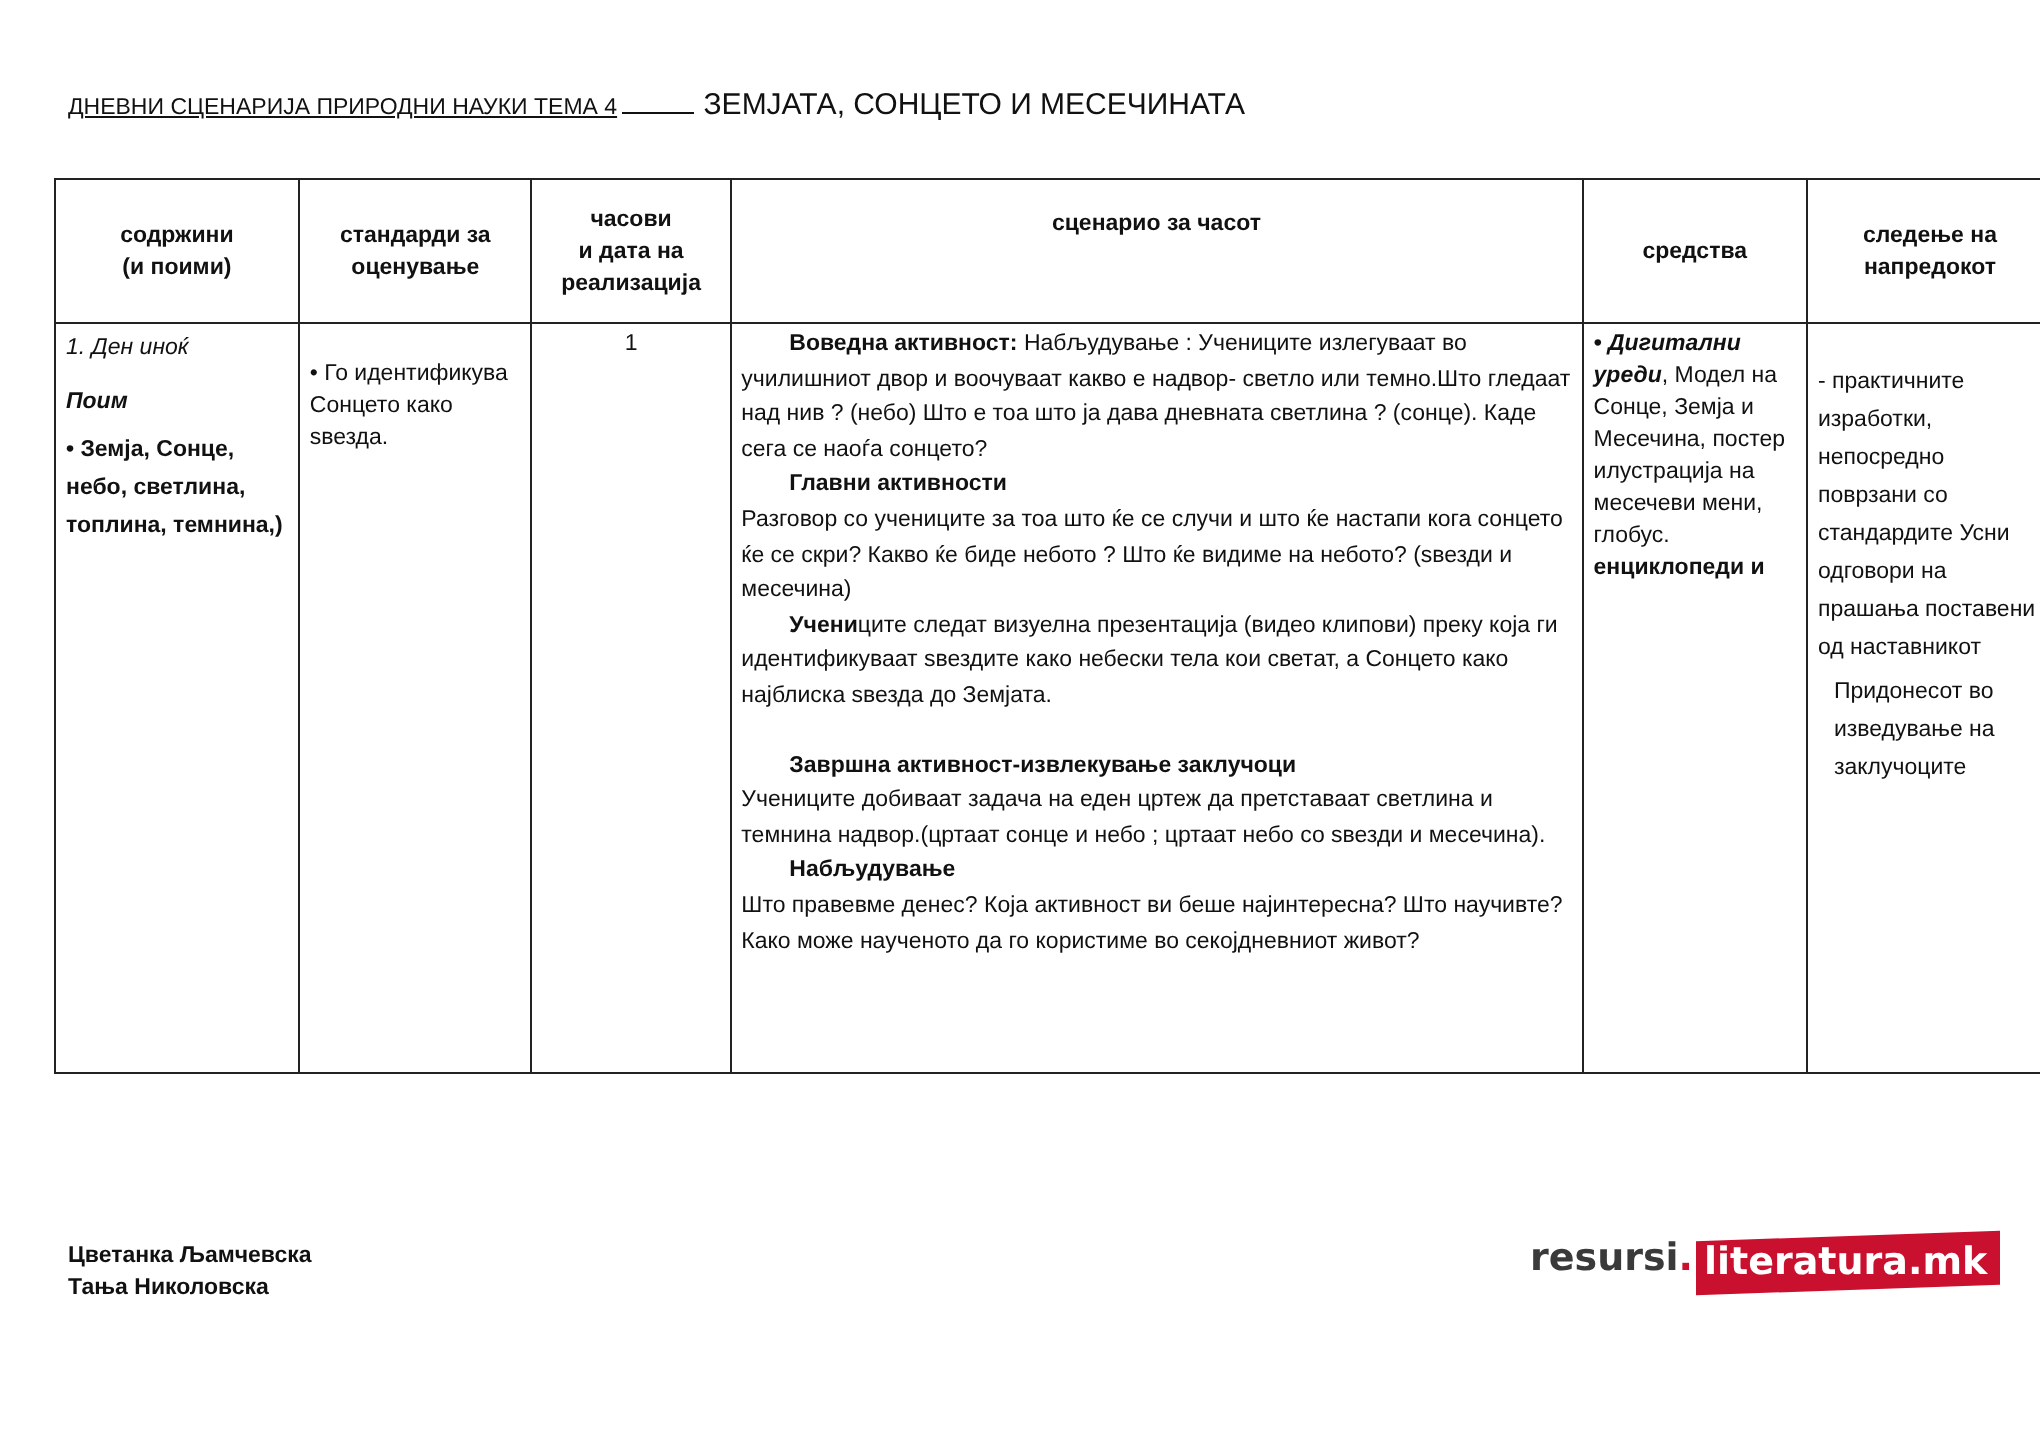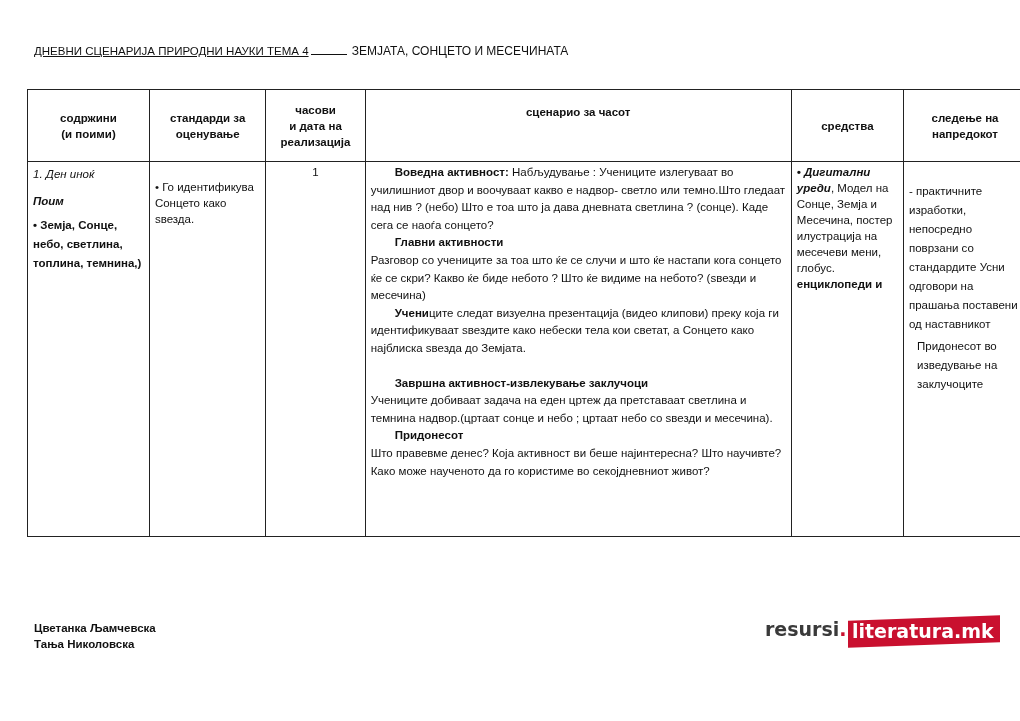--- a/index.html
+++ b/index.html
@@ -1,20 +1,20 @@
 <!DOCTYPE html>
 <html><head>
 <meta charset="utf-8">
 <style>
   html, body { margin: 0; padding: 0; background: #ffffff; }
   body { width: 1020px; height: 721px; position: relative; overflow: hidden; font-family: "Liberation Sans", sans-serif; color: #111; }
   .doc-title { position: absolute; left: 34px; top: 44px; font-size: 11.5px; white-space: nowrap; }
   .doc-title .main { text-decoration: underline; }
   .doc-title .gap { display: inline-block; width: 36px; border-bottom: 1px solid #111; height: 1px; margin: 0 2px 0 2px; vertical-align: baseline; }
-  .doc-title .sub { font-size: 12px; }
+  .doc-title .sub { font-size: 15px; }
 
   table.plan { position: absolute; left: 27px; top: 89px; width: 1000px; border-collapse: collapse; table-layout: fixed; }
   table.plan th, table.plan td { border: 1.5px solid #222; vertical-align: top; padding: 0; }
   table.plan th { height: 57px; font-weight: bold; font-size: 11.5px; text-align: center; vertical-align: middle; line-height: 16px; }
   table.plan td { height: 374px; font-size: 11.5px; line-height: 17.6px; }
   .c1 { width: 113px; } .c2 { width: 108px; } .c3 { width: 92px; } .c4 { width: 395px; } .c5 { width: 104px; } .c6 { width: 114px; }
 
   .cell { padding: 2px 5px; }
   .topic { font-weight: normal; font-style: italic; margin-top: 2px; }
   .term { font-weight: bold; font-style: italic; margin-top: 9px; }
@@ -96,21 +96,21 @@
       </td>
       <td>
         <div class="cell scen">
           <p><span class="b">Воведна активност:</span><span> Набљудување : Учениците излегуваат во училишниот двор и воочуваат какво е надвор- светло или темно.Што гледаат над нив ? (небо) Што е тоа што ја дава дневната светлина ? (сонце). Каде сега се наоѓа сонцето?</span></p>
           <p class="b">Главни активности</p>
           <p>Разговор со учениците за тоа што ќе се случи и што ќе настапи кога сонцето ќе се скри? Какво ќе биде небото ? Што ќе видиме на небото? (ѕвезди и месечина)</p>
           <p><span class="b"> Учени</span><span>ците следат визуелна презентација (видео клипови) преку која ги идентификуваат ѕвездите како небески тела кои светат, а Сонцето како најблиска ѕвезда до Земјата.</span></p>
           <div class="spacer"></div>
           <p class="b">Завршна активност-извлекување заклучоци</p>
           <p>Учениците добиваат задача на еден цртеж да претставаат светлина и темнина надвор.(цртаат сонце и небо ; цртаат небо со ѕвезди и месечина).</p>
-          <p class="b">Придонесот</p>
+          <p class="b">Набљудување</p>
           <p>Што правевме денес? Која активност ви беше најинтересна? Што научивте? Како може наученото да го користиме во секојдневниот живот?</p>
         </div>
       </td>
       <td>
         <div class="cell res"><span style="font-weight:bold;font-style:italic;">• Дигитални уреди</span><span>, Модел на Сонце, Земја и Месечина, постер илустрација на месечеви мени, глобус.</span><span style="font-weight:bold;"> енциклопеди и</span></div>
       </td>
       <td>
         <div class="cell prog">
           <div>- практичните изработки, непосредно поврзани со стандардите Усни одговори на прашања поставени од наставникот</div>
           <div class="extra">Придонесот во изведување на заклучоците</div>

